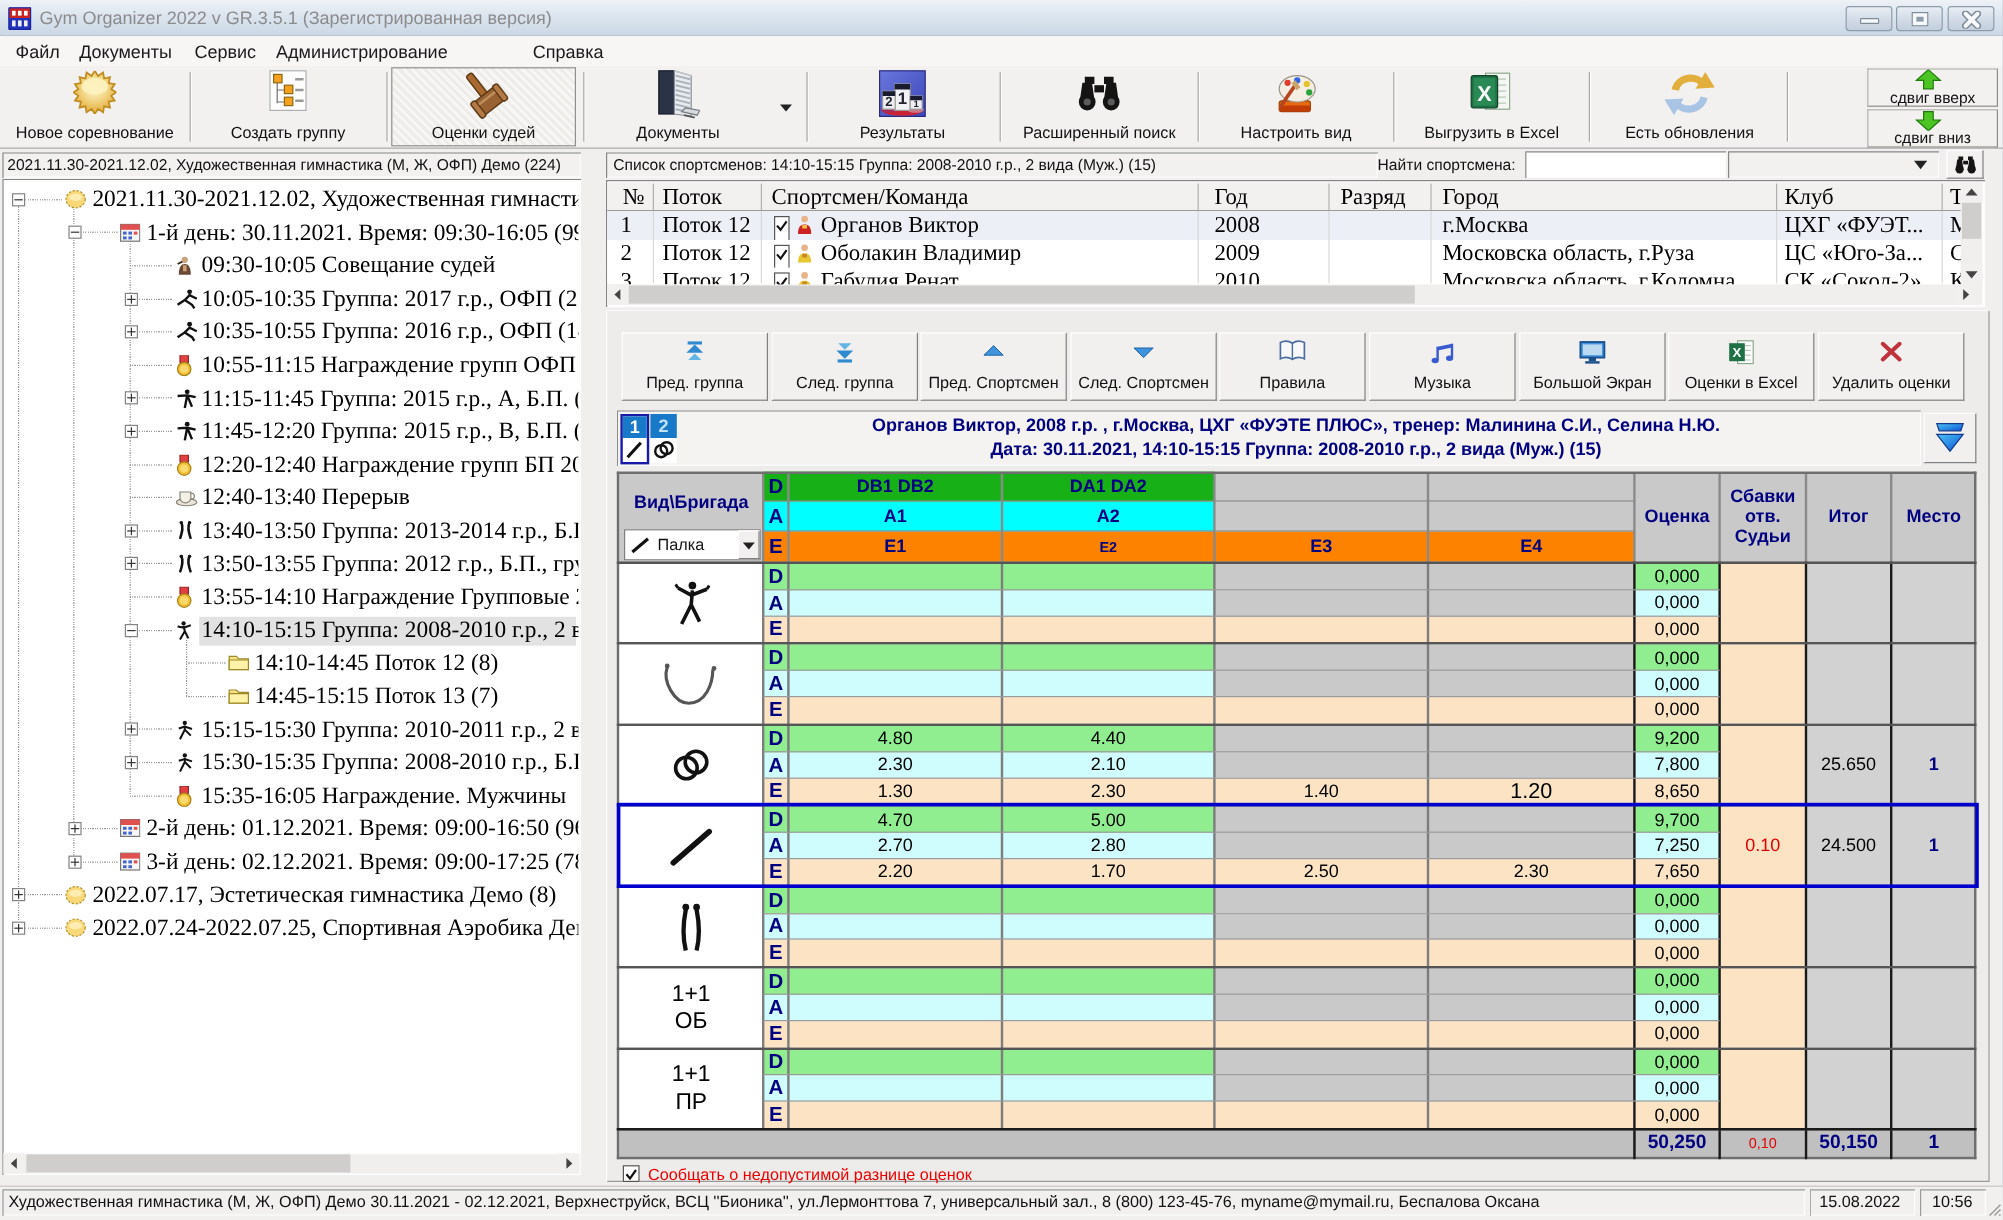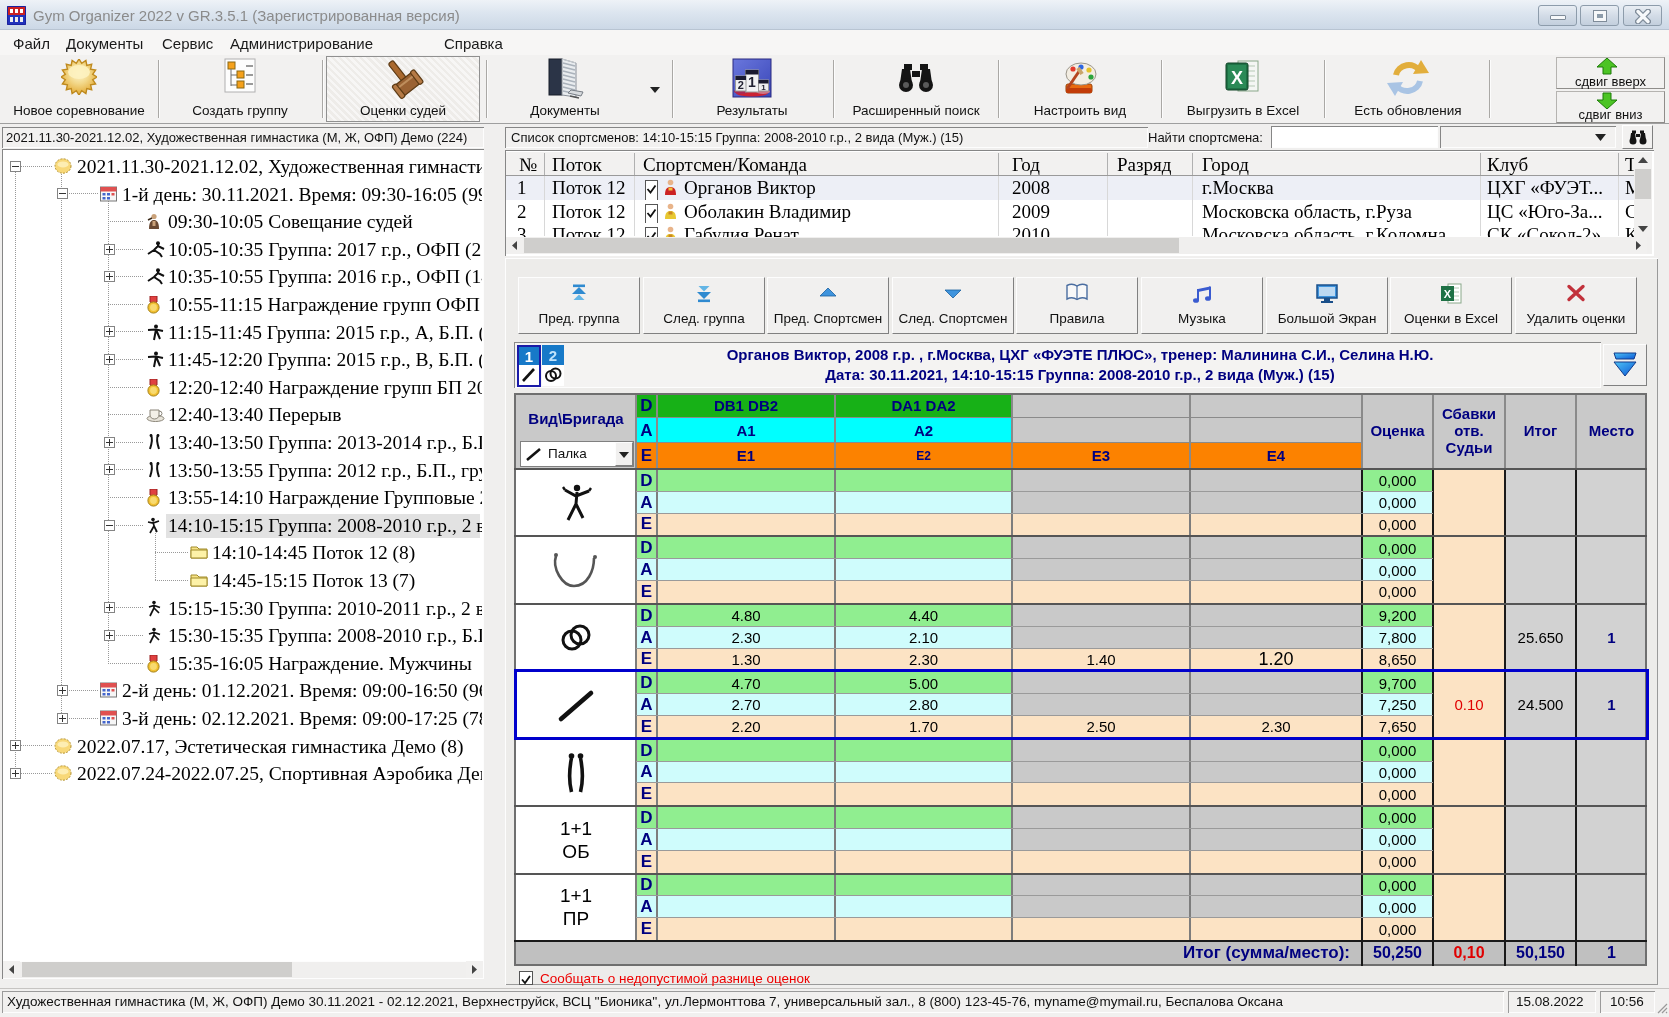--- a/index.html
+++ b/index.html
@@ -861,25 +861,24 @@
     <div class="abs" style="left:143px;top:525.2px;width:178px;height:21.8px;background:#fce3c4;"></div>
     <div class="abs" style="left:321px;top:525.2px;width:177px;height:21.8px;background:#fce3c4;"></div>
     <div class="abs" style="left:498px;top:525.2px;width:178px;height:21.8px;background:#fce3c4;"></div>
     <div class="abs" style="left:676px;top:525.2px;width:172px;height:21.8px;background:#fce3c4;"></div>
     <div class="abs" style="left:848px;top:525.2px;width:71px;height:21.8px;background:#fce3c4;"></div>
     <div class="abs" style="left:848px;top:525.2px;width:71px;height:21.8px;display:flex;align-items:center;justify-content:center;font-size:15px;color:#000;">0,000</div>
     <div class="abs" style="left:919px;top:481.6px;width:72px;height:65.4px;background:#fce3c4;"></div>
     <div class="abs" style="left:991px;top:481.6px;width:71px;height:65.4px;background:#d2d2d2;"></div>
     <div class="abs" style="left:1062px;top:481.6px;width:71px;height:65.4px;background:#d2d2d2;"></div>
     <div class="abs" style="left:2px;top:547.0px;width:846px;height:26.0px;background:#c0c0c0;"></div>
-    <div class="abs" style="left:2px;top:547px;width:834px;height:26px;display:flex;align-items:center;justify-content:flex-end;font-weight:bold;font-size:17px;color:#000080;">Итог (сумма/место):</div>
     <div class="abs" style="left:848px;top:547.0px;width:71px;height:26.0px;background:#c0c0c0;box-shadow:inset 1px 1px 0 #888, inset -1px -1px 0 #eee;"></div>
     <div class="abs" style="left:848px;top:547.0px;width:71px;height:26.0px;display:flex;align-items:center;justify-content:center;font-weight:bold;font-size:16px;color:#000080;">50,250</div>
     <div class="abs" style="left:919px;top:547.0px;width:72px;height:26.0px;background:#c0c0c0;box-shadow:inset 1px 1px 0 #888, inset -1px -1px 0 #eee;"></div>
-    <div class="abs" style="left:919px;top:547.0px;width:72px;height:26.0px;display:flex;align-items:center;justify-content:center;font-weight:bold;font-size:16px;color:#e00000;">0,10</div>
+    <div class="abs" style="left:919px;top:547.0px;width:72px;height:26.0px;display:flex;align-items:center;justify-content:center;font-weight:normal;font-size:12px;color:#e00000;">0,10</div>
     <div class="abs" style="left:991px;top:547.0px;width:71px;height:26.0px;background:#c0c0c0;box-shadow:inset 1px 1px 0 #888, inset -1px -1px 0 #eee;"></div>
     <div class="abs" style="left:991px;top:547.0px;width:71px;height:26.0px;display:flex;align-items:center;justify-content:center;font-weight:bold;font-size:16px;color:#000080;">50,150</div>
     <div class="abs" style="left:1062px;top:547.0px;width:71px;height:26.0px;background:#c0c0c0;box-shadow:inset 1px 1px 0 #888, inset -1px -1px 0 #eee;"></div>
     <div class="abs" style="left:1062px;top:547.0px;width:71px;height:26.0px;display:flex;align-items:center;justify-content:center;font-weight:bold;font-size:16px;color:#000080;">1</div>
     <div class="abs" style="left:0px;top:0.0px;width:1133px;height:2px;background:#6f6f6f;"></div>
     <div class="abs" style="left:2px;top:75.0px;width:1131px;height:2px;background:#6f6f6f;"></div>
     <div class="abs" style="left:0px;top:0.0px;width:2px;height:573.0px;background:#6f6f6f;"></div>
     <div class="abs" style="left:1131px;top:0.0px;width:2px;height:573.0px;background:#6f6f6f;"></div>
     <div class="abs" style="left:0px;top:571.0px;width:1133px;height:2px;background:#6f6f6f;"></div>
     <div class="abs" style="left:121px;top:2.0px;width:2px;height:73.0px;background:#8a8a8a;"></div>

